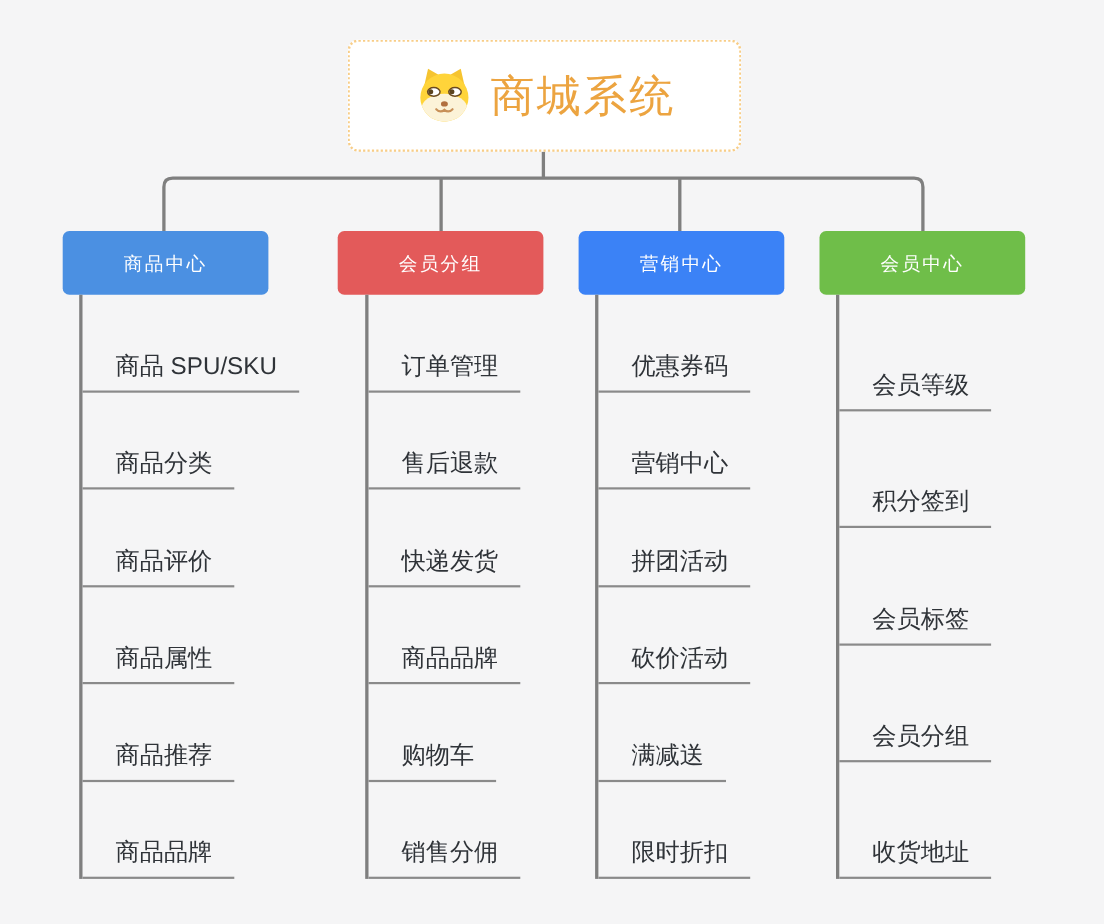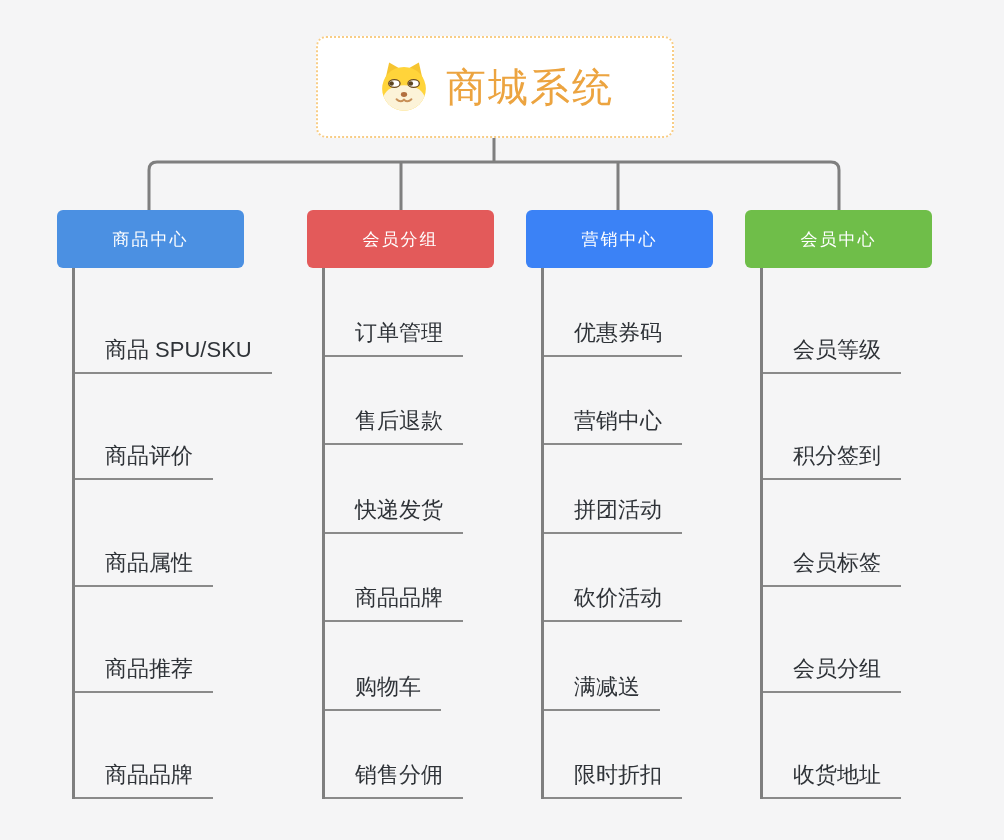--- a/index.html
+++ b/index.html
@@ -71,21 +71,21 @@
   .child-col {
     position: absolute;
     top: 268px;
     height: 531px;
     border-left: 3px solid var(--connector);
     display: flex;
     flex-direction: column;
     text-align: right;
   }
   .col-1 { left: 72px; }
-  .col-2 { left: 322px; }
+  .col-2 { left: 332px; }
   .col-3 { left: 541px; }
   .col-4 { left: 760px; }
   .child-row {
     flex: 1;
     display: flex;
     align-items: flex-end;
   }
   .child-label {
     white-space: nowrap;
     font-size: 22px;
@@ -139,20 +139,23 @@
   </div>
   <div class="branch-node branch-4" style="background: rgb(111, 190, 73);">
     <span>会员中心</span>
   </div>
 
   <div class="child-col col-1">
     <div class="child-row">
         <span class="child-label">商品 SPU/SKU</span>
       </div>
     <div class="child-row">
+        <span class="child-label">商品分类</span>
+      </div>
+    <div class="child-row">
         <span class="child-label">商品评价</span>
       </div>
     <div class="child-row">
         <span class="child-label">商品属性</span>
       </div>
     <div class="child-row">
         <span class="child-label">商品推荐</span>
       </div>
     <div class="child-row">
         <span class="child-label">商品品牌</span>

